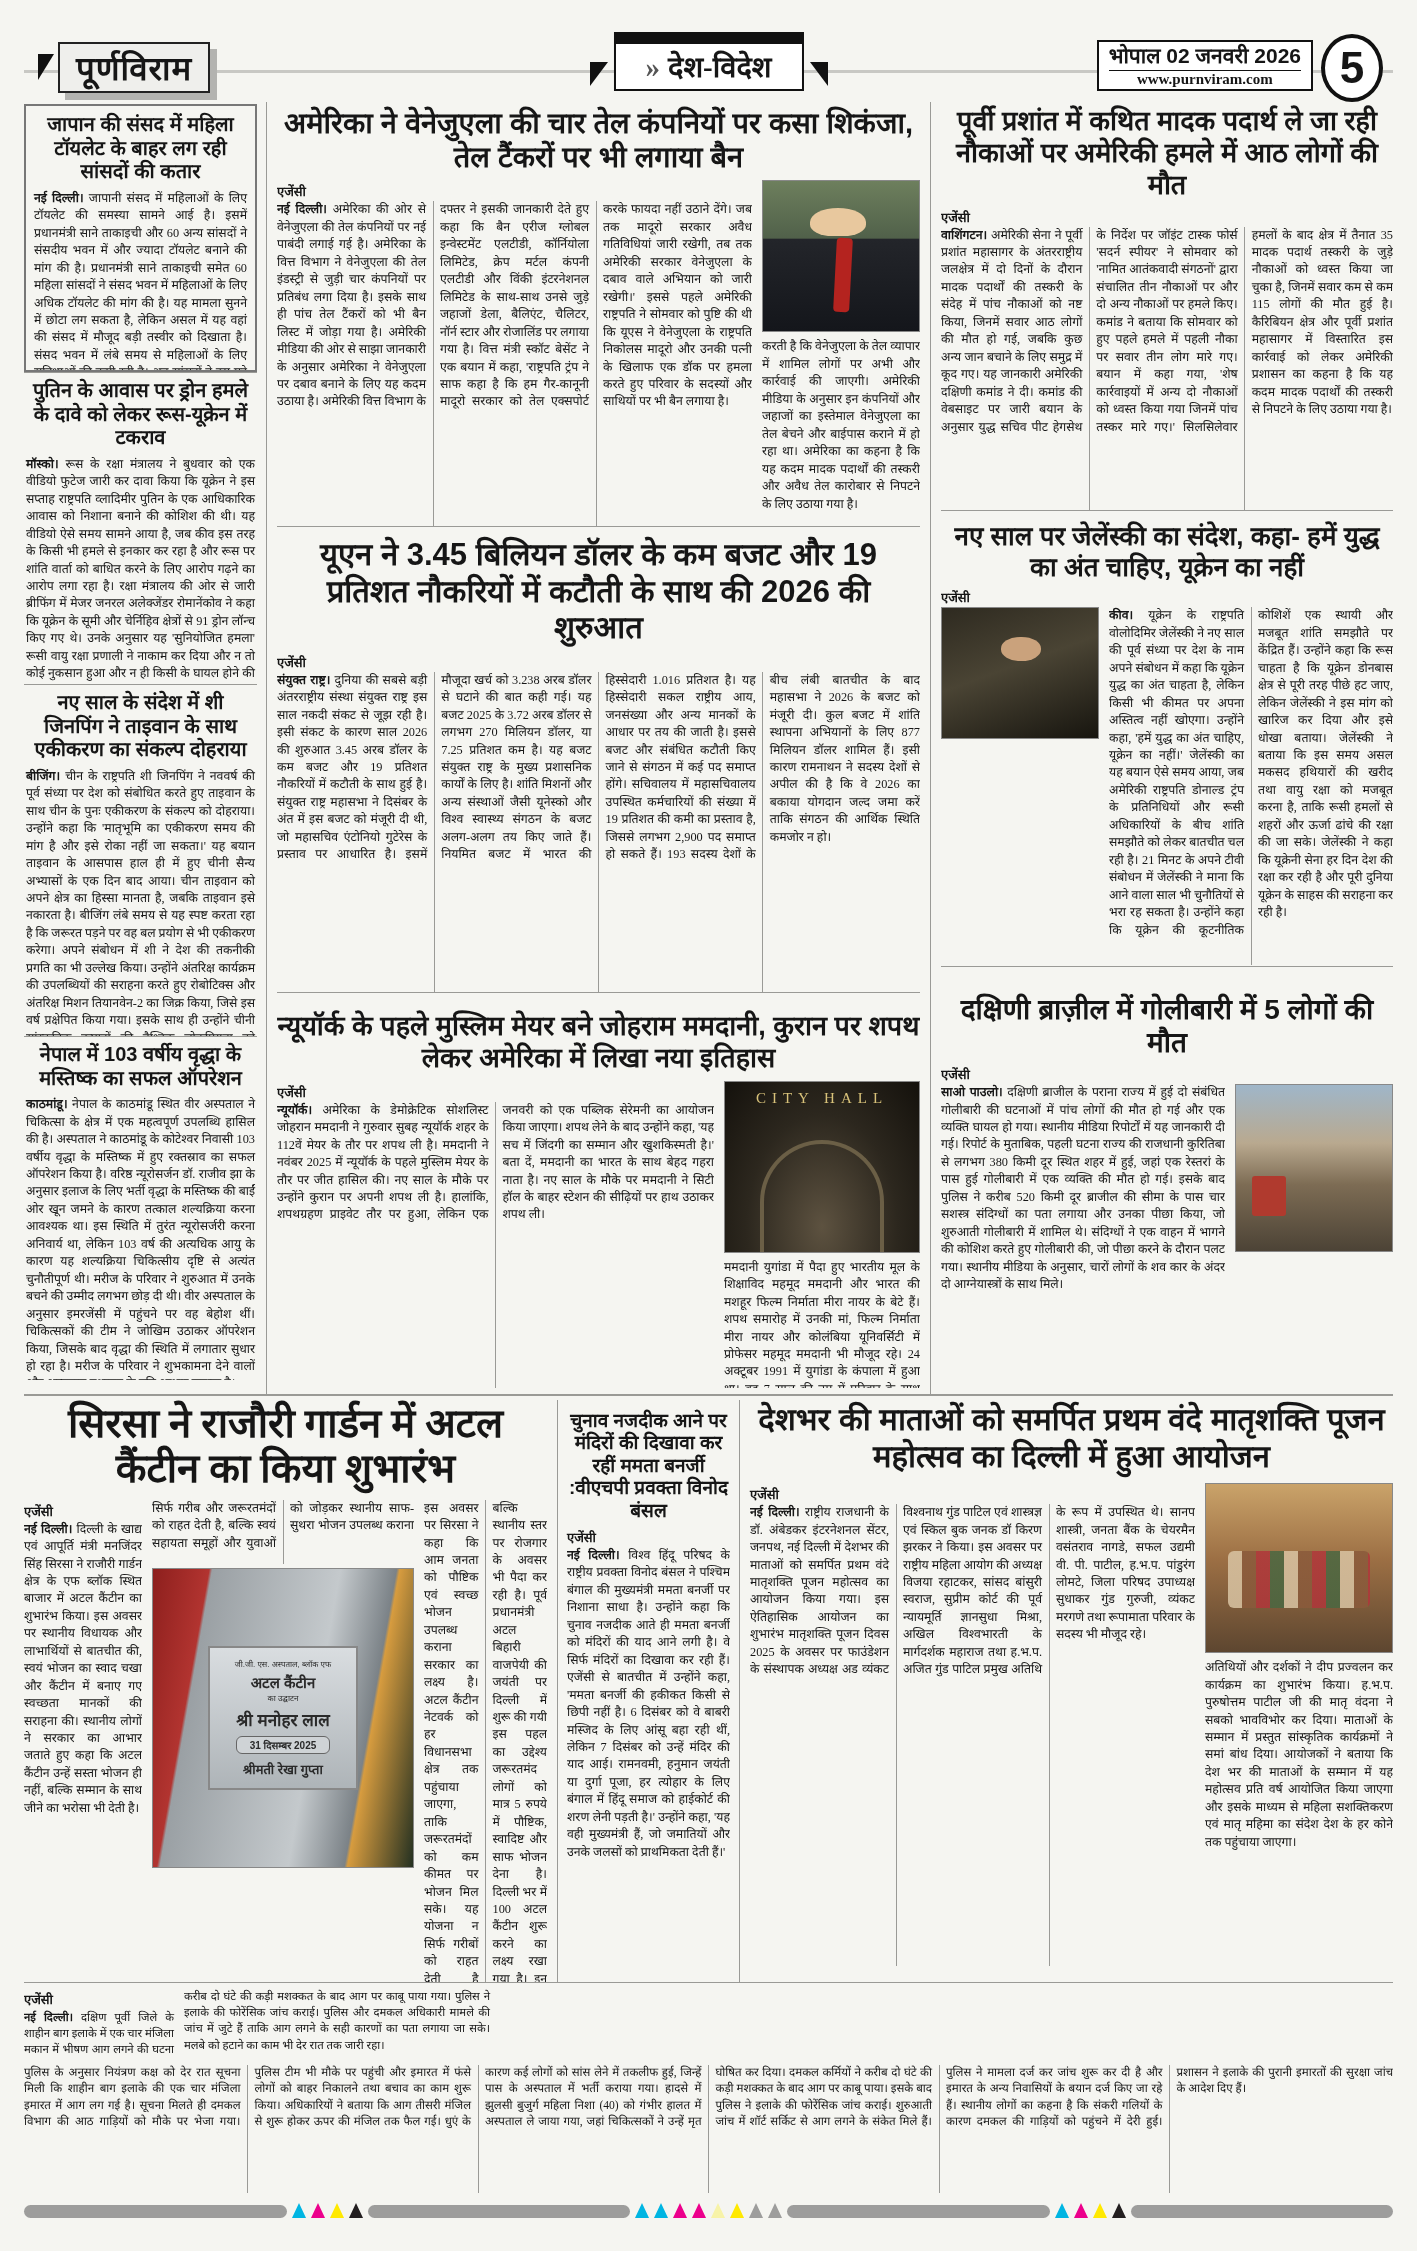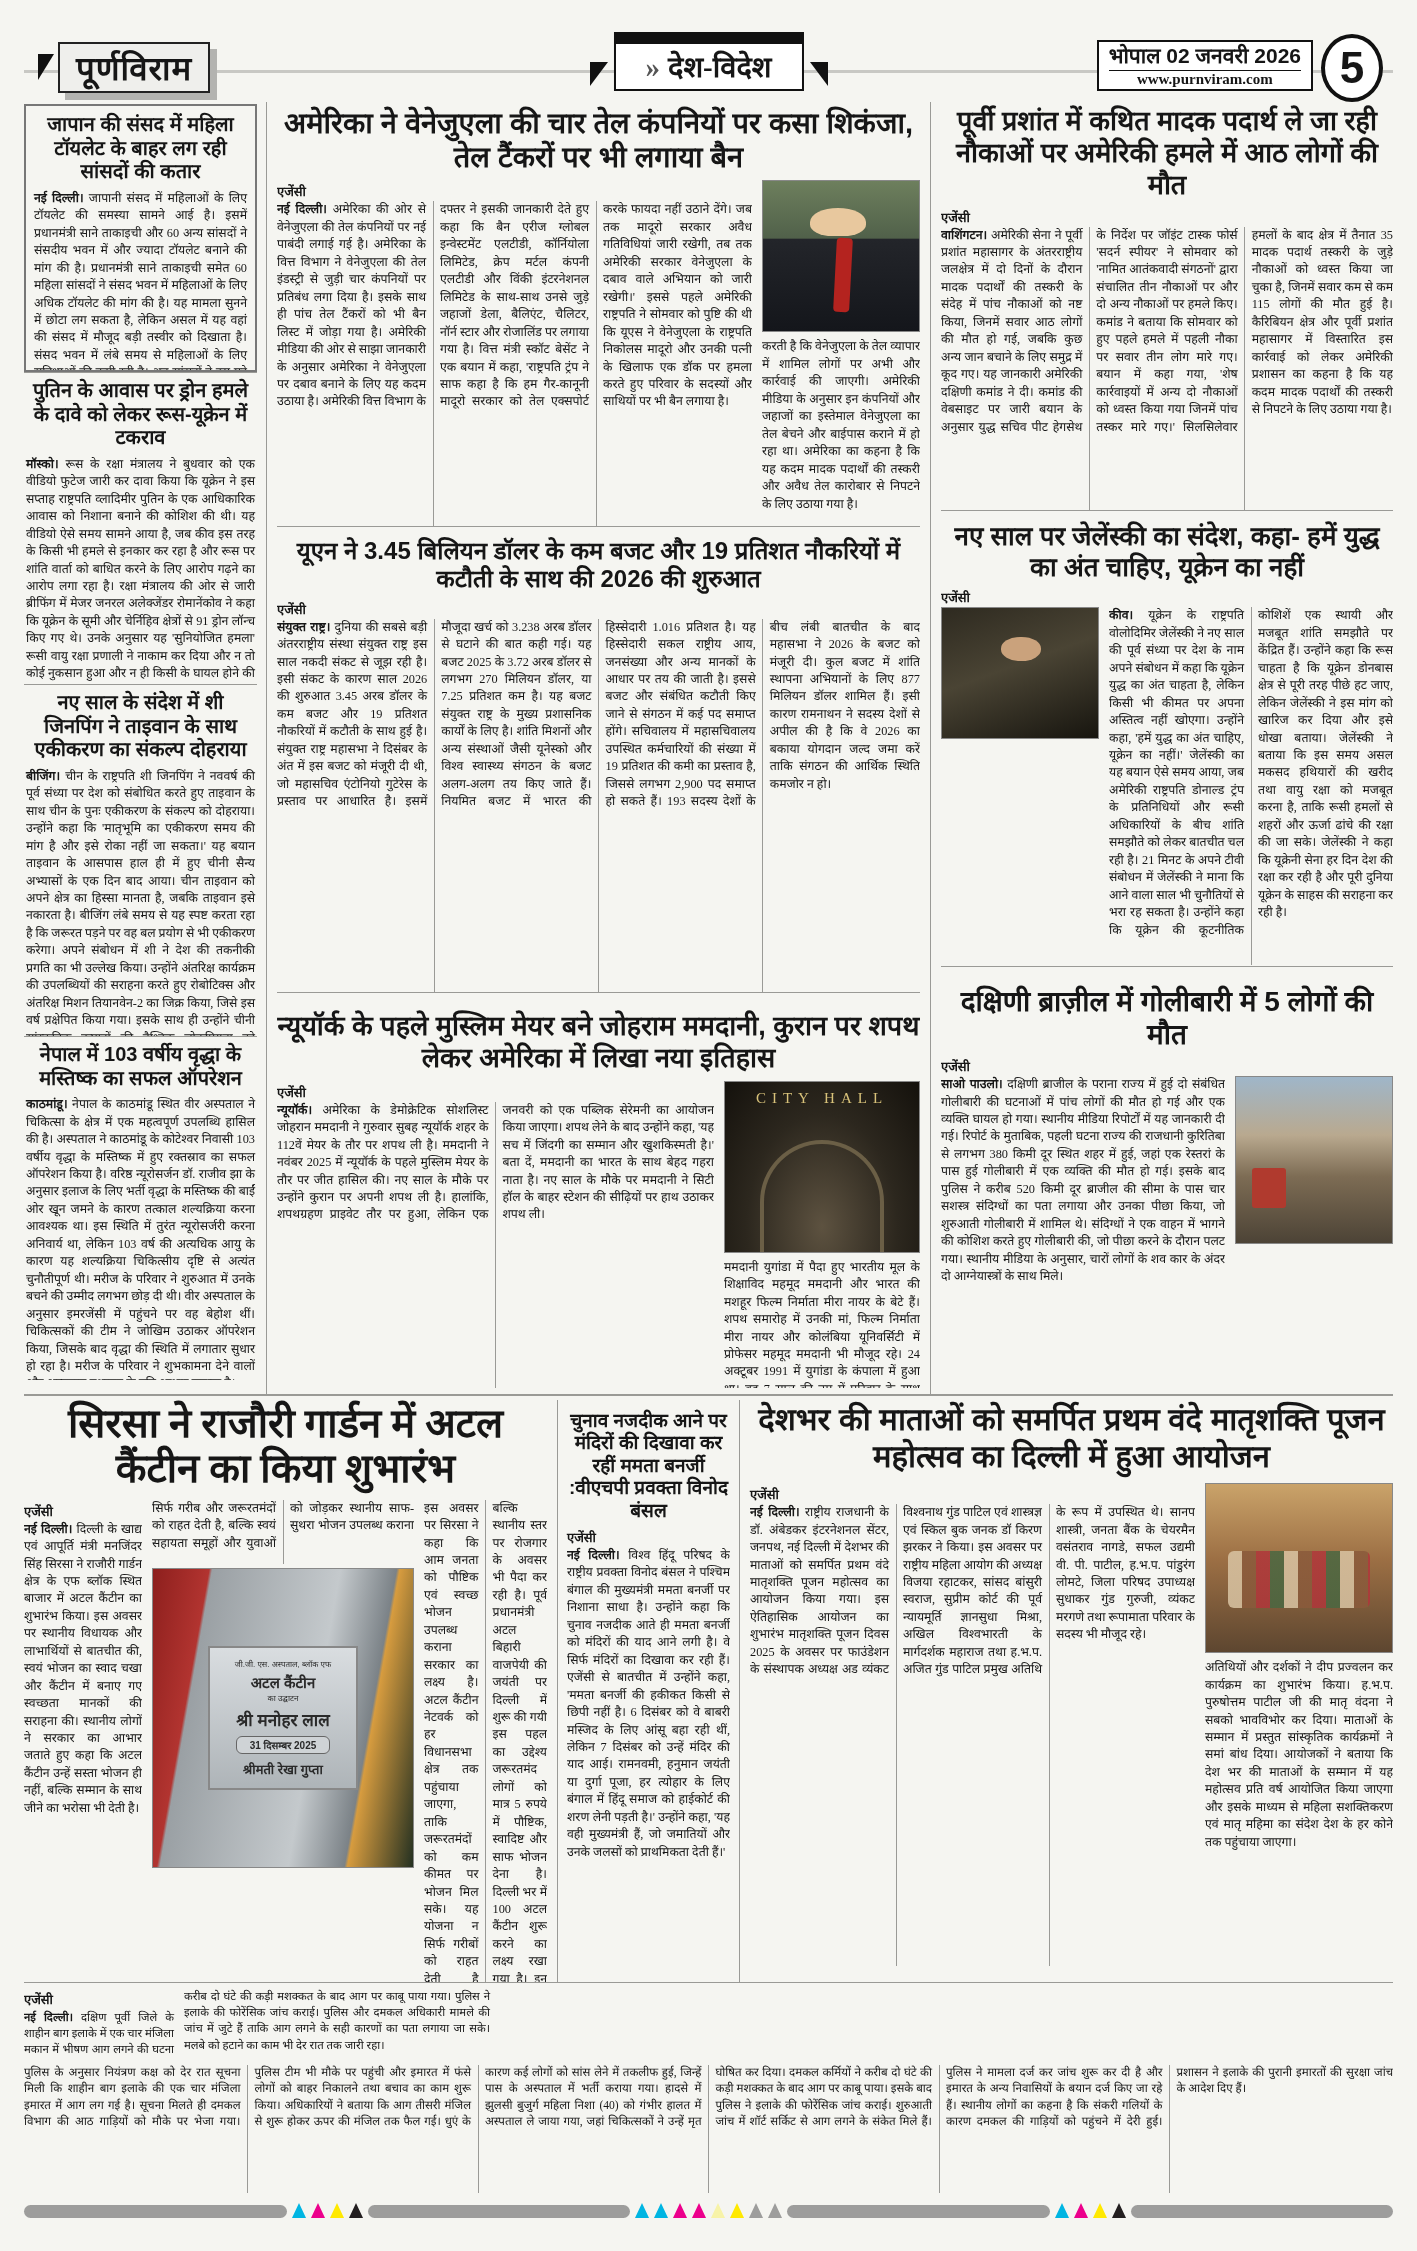--- a/index.html
+++ b/index.html
@@ -109,21 +109,21 @@
   .fire-right{width:306px;flex:none;}
   .fire-body{margin-top:7px;column-count:6;column-gap:14px;column-rule:1px solid var(--rule);height:128px;overflow:hidden;font-size:11.6px;}
   
   .reg{margin:8px 24px 0;display:flex;align-items:flex-end;gap:5px;height:16px;}
   .bar{height:13px;background:#9d9d9c;border-radius:7px;flex:1;}
   .tri{width:0;height:0;border-left:7px solid transparent;border-right:7px solid transparent;border-bottom:15px solid #000;}
   .tri.c{border-bottom-color:#00b5e2;} .tri.m{border-bottom-color:#ec008c;}
   .tri.y{border-bottom-color:#ffe900;} .tri.k{border-bottom-color:#231f20;}
   .tri.g{border-bottom-color:#9d9d9c;} .tri.yl{border-bottom-color:#f7f3a8;}
   .h-ven{font-size:29px;margin:4px 0 6px;}
-  .h-un{font-size:24px;margin:6px 16px 6px;}
+  .h-un{font-size:31px;margin:6px 16px 6px;}
   .h-mam{font-size:27px;margin:6px 0 6px;}
   .h-pac{font-size:27px;margin:4px 0 6px;}
   .h-zel{font-size:26px;margin:6px 0 6px;}
   .h-bra{font-size:28px;margin:6px 0 6px;}
 </style>
 </head>
 <body>
 
 <div class="page">
 
@@ -206,21 +206,21 @@
         <h2 class="h-zel">नए साल पर जेलेंस्की का संदेश, कहा- हमें युद्ध का अंत चाहिए, यूक्रेन का नहीं</h2>
         <div class="byline">एजेंसी</div>
         <div class="flexrow">
           <div class="minicol">
             <div class="photo ph-zel"></div>
           </div>
           <p class="bodytxt cols2" style="flex:1;height:358px;overflow:hidden"><b class="dl">कीव।</b> <span>यूक्रेन के राष्ट्रपति वोलोदिमिर जेलेंस्की ने नए साल की पूर्व संध्या पर देश के नाम अपने संबोधन में कहा कि यूक्रेन युद्ध का अंत चाहता है, लेकिन किसी भी कीमत पर अपना अस्तित्व नहीं खोएगा। उन्होंने कहा, 'हमें युद्ध का अंत चाहिए, यूक्रेन का नहीं।' जेलेंस्की का यह बयान ऐसे समय आया, जब अमेरिकी राष्ट्रपति डोनाल्ड ट्रंप के प्रतिनिधियों और रूसी अधिकारियों के बीच शांति समझौते को लेकर बातचीत चल रही है। 21 मिनट के अपने टीवी संबोधन में जेलेंस्की ने माना कि आने वाला साल भी चुनौतियों से भरा रह सकता है। उन्होंने कहा कि यूक्रेन की कूटनीतिक कोशिशें एक स्थायी और मजबूत शांति समझौते पर केंद्रित हैं। उन्होंने कहा कि रूस चाहता है कि यूक्रेन डोनबास क्षेत्र से पूरी तरह पीछे हट जाए, लेकिन जेलेंस्की ने इस मांग को खारिज कर दिया और इसे धोखा बताया। जेलेंस्की ने बताया कि इस समय असल मकसद हथियारों की खरीद तथा वायु रक्षा को मजबूत करना है, ताकि रूसी हमलों से शहरों और ऊर्जा ढांचे की रक्षा की जा सके। जेलेंस्की ने कहा कि यूक्रेनी सेना हर दिन देश की रक्षा कर रही है और पूरी दुनिया यूक्रेन के साहस की सराहना कर रही है।</span></p>
         </div>
       </article>
 
-      <article class="art hrule" style="height:420px;padding-top:12px">
+      <article class="art hrule" style="height:420px;padding-top:20px">
         <h2 class="h-bra">दक्षिणी ब्राज़ील में गोलीबारी में 5 लोगों की मौत</h2>
         <div class="byline">एजेंसी</div>
         <div class="flexrow">
           <p class="bodytxt" style="flex:1;height:330px;overflow:hidden"><b class="dl">साओ पाउलो।</b> <span>दक्षिणी ब्राजील के पराना राज्य में हुई दो संबंधित गोलीबारी की घटनाओं में पांच लोगों की मौत हो गई और एक व्यक्ति घायल हो गया। स्थानीय मीडिया रिपोर्टों में यह जानकारी दी गई। रिपोर्ट के मुताबिक, पहली घटना राज्य की राजधानी कुरितिबा से लगभग 380 किमी दूर स्थित शहर में हुई, जहां एक रेस्तरां के पास हुई गोलीबारी में एक व्यक्ति की मौत हो गई। इसके बाद पुलिस ने करीब 520 किमी दूर ब्राजील की सीमा के पास चार सशस्त्र संदिग्धों का पता लगाया और उनका पीछा किया, जो शुरुआती गोलीबारी में शामिल थे। संदिग्धों ने एक वाहन में भागने की कोशिश करते हुए गोलीबारी की, जो पीछा करने के दौरान पलट गया। स्थानीय मीडिया के अनुसार, चारों लोगों के शव कार के अंदर दो आग्नेयास्त्रों के साथ मिले।</span></p>
           <div class="minicol">
             <div class="photo ph-brazil"></div>
           </div>
         </div>
       </article>
     </section>

